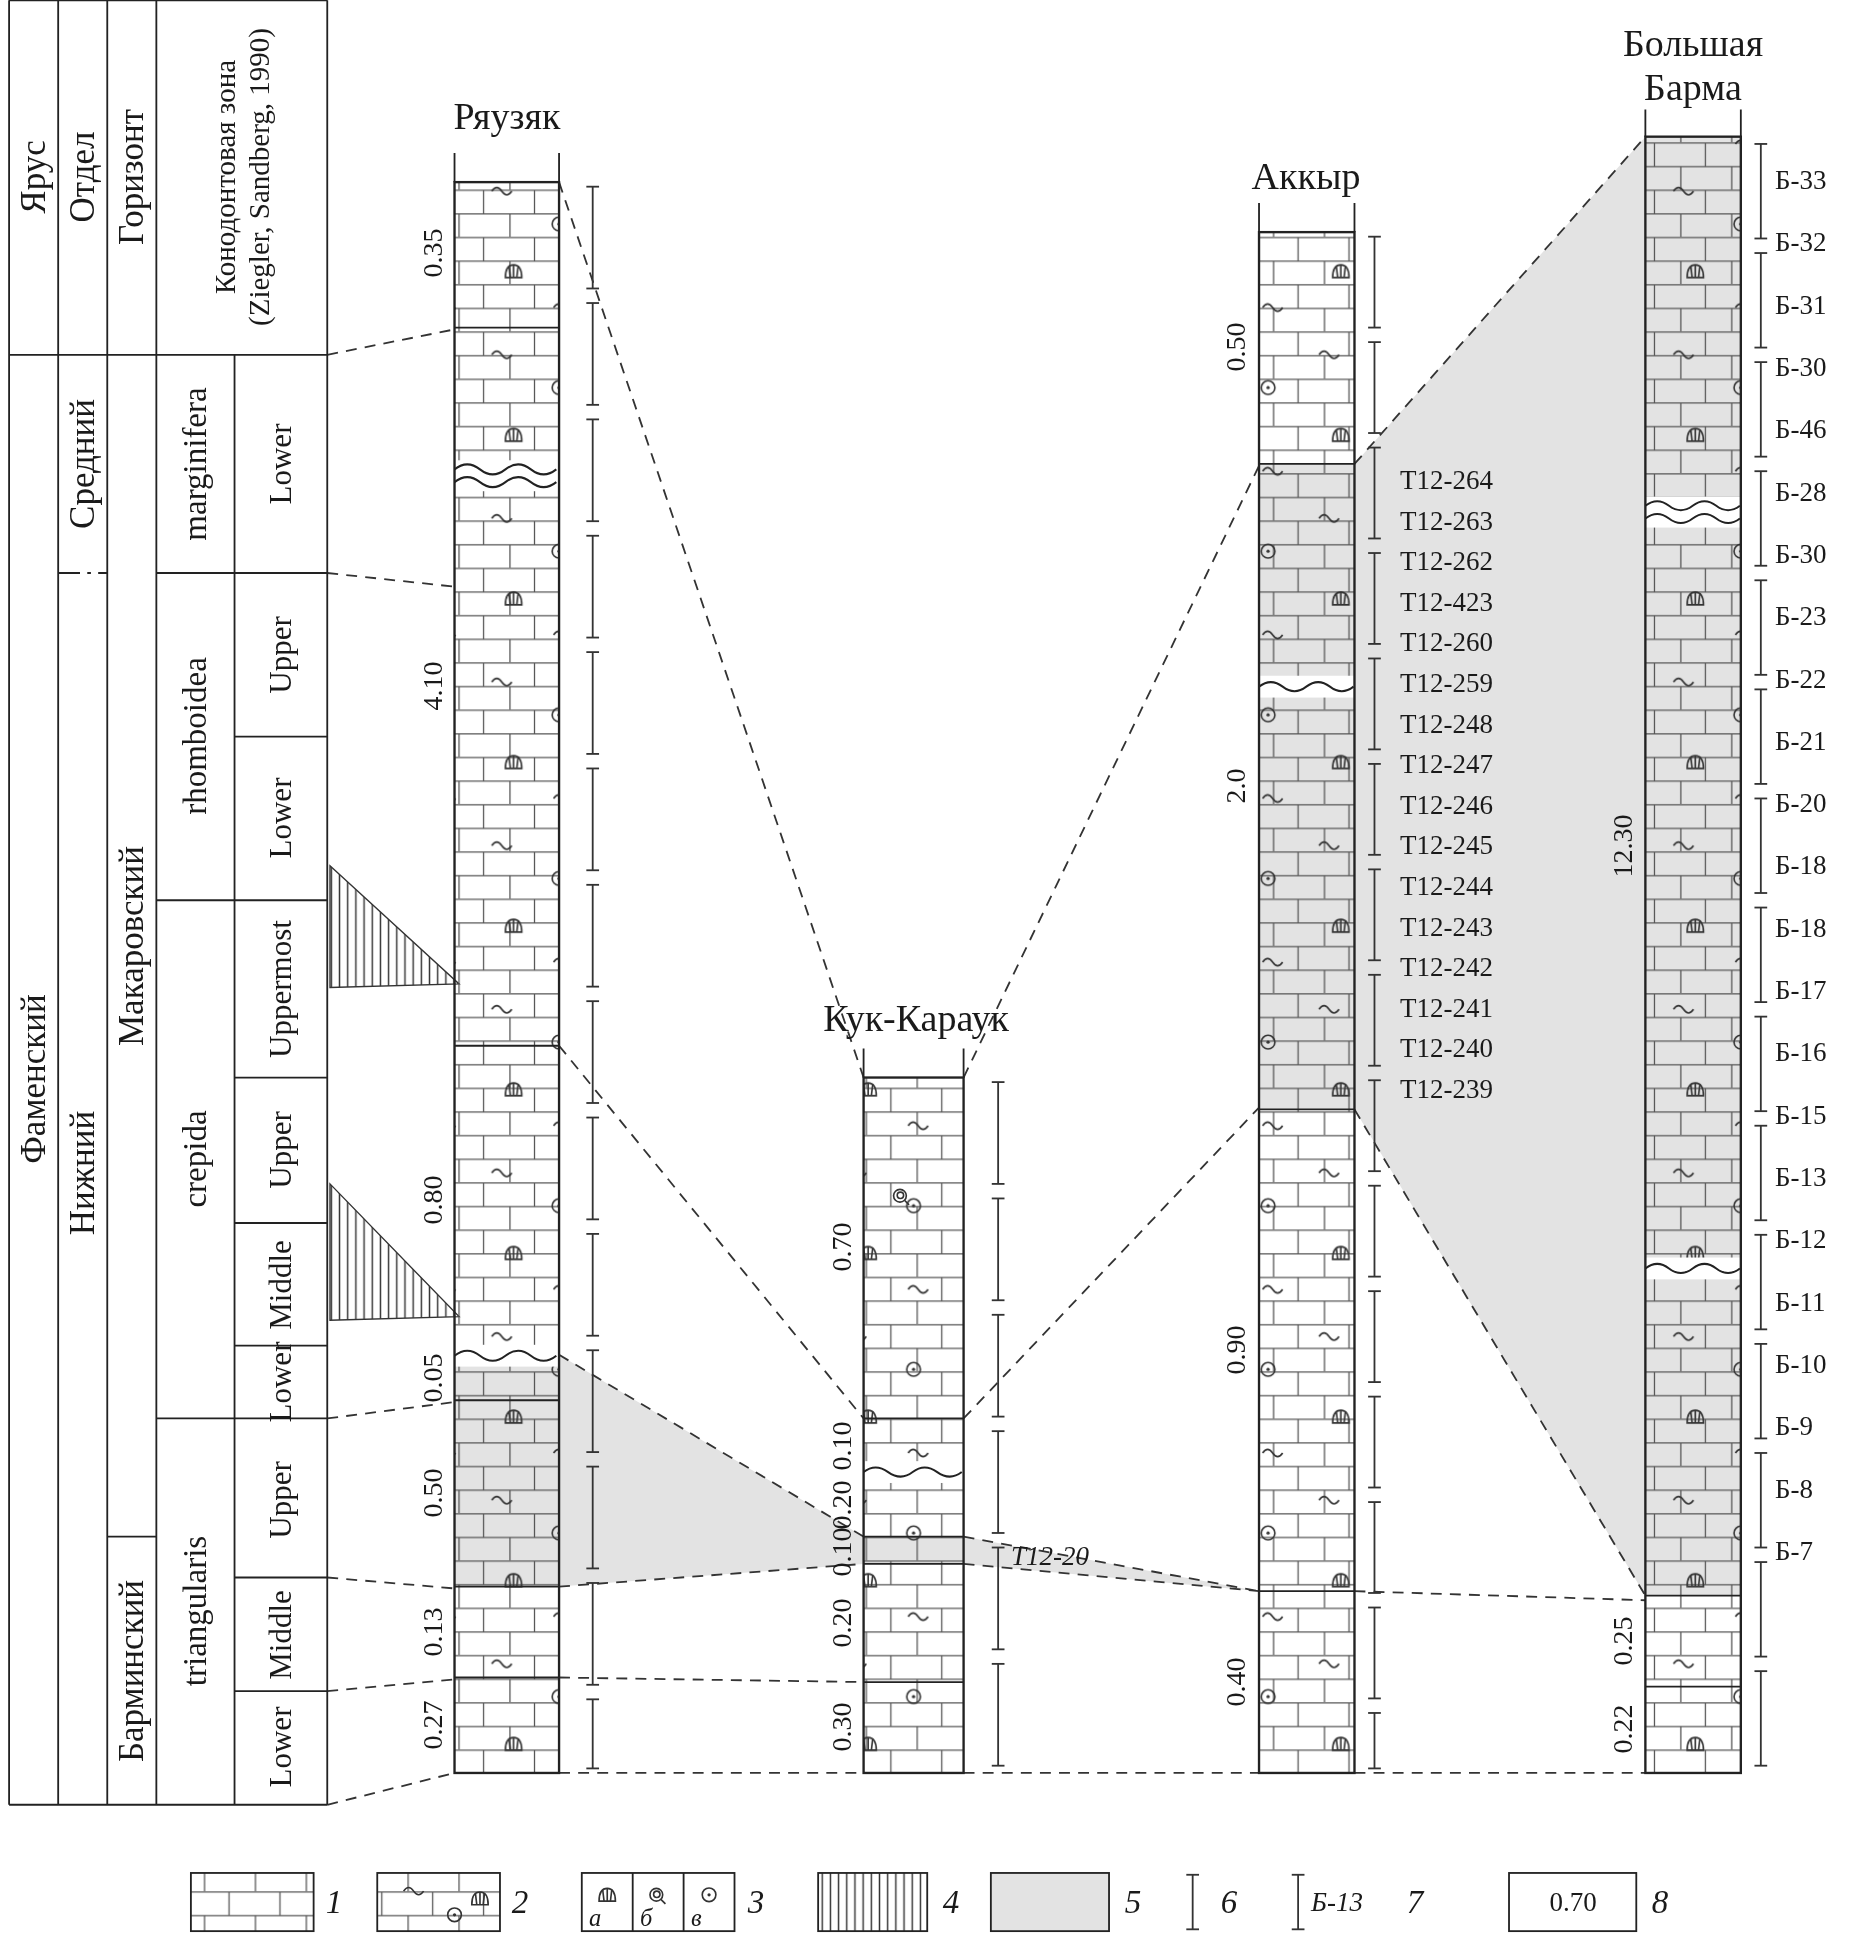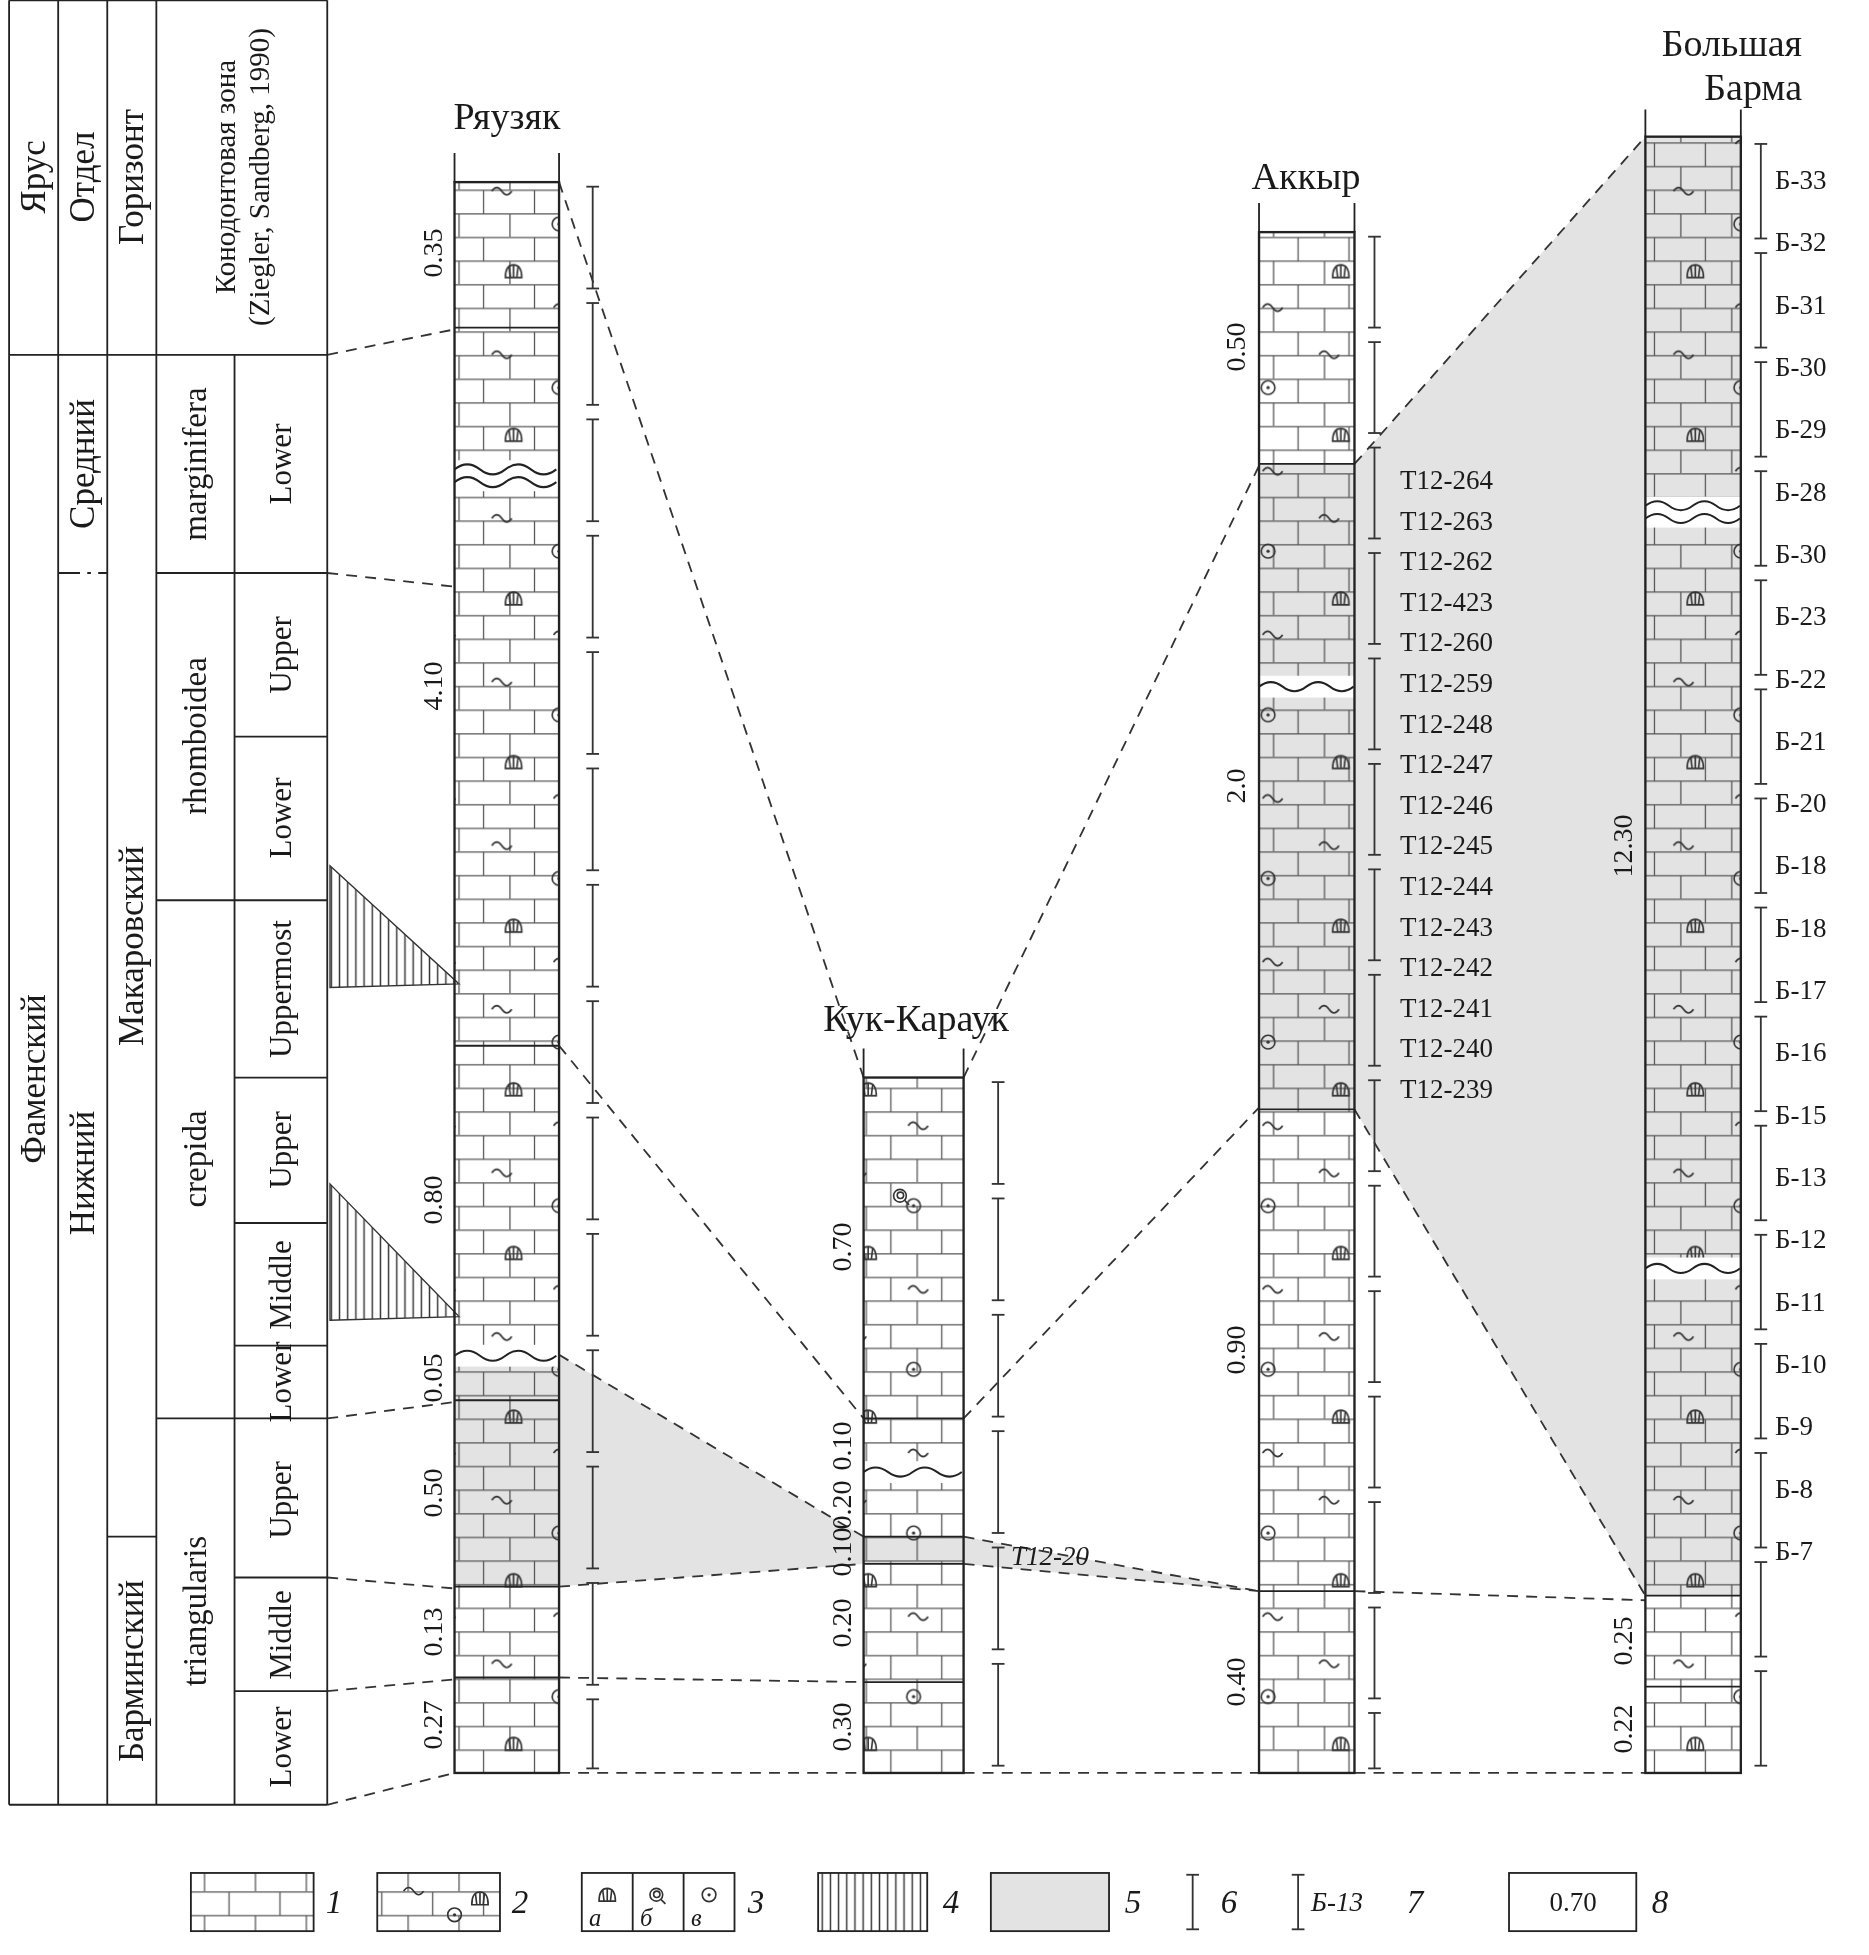--- a/index.html
+++ b/index.html
@@ -1,20 +1,20 @@
 <!DOCTYPE html>
 <html style="font-size:14.5px"><head>
 <meta charset="utf-8">
 <style>
   html,body{margin:0;padding:0;background:#fff;}
   #stage{position:relative;width:1869px;height:1956px;background:#fff;
          font-family:"Liberation Serif",serif;color:#1a1a1a;overflow:hidden;}
   #gfx{position:absolute;left:0;top:0;z-index:1;}
   .vtext{position:absolute;transform:translate(-50%,-50%) rotate(-90deg);white-space:nowrap;z-index:2;}
-  .htext{position:absolute;transform:translate(-50%,-50%);white-space:nowrap;z-index:2;text-align:right;}
+  .htext{position:absolute;transform:translate(-50%,-50%);white-space:nowrap;z-index:2;text-align:center;}
   .ltext{position:absolute;transform:translate(0,-50%);white-space:nowrap;z-index:2;font-style:italic;}
   .wrap{white-space:normal;}
   .f-title{font-size:38px;}
   .f-cell{font-size:35px;}
   .f-zone{font-size:33px;}
   .f-sub{font-size:31px;}
   .f-thk{font-size:28px;}
   .f-smp{font-size:27px;}
   .f-hdr4{font-size:29px;line-height:1.18;}
   .lnum{font-style:italic;font-size:33px;}
@@ -417,21 +417,21 @@
       <div>Т12-240</div>
       <div>Т12-239</div>
     </div>
 
 <div class="slist" style="left:1775px;top:167px;height:1398px;width:91px">
 
 <div>Б-33</div>
       <div>Б-32</div>
       <div>Б-31</div>
       <div>Б-30</div>
-      <div>Б-29</div>
+      <div>Б-46</div>
       <div>Б-28</div>
       <div>Б-30</div>
       <div>Б-23</div>
       <div>Б-22</div>
       <div>Б-21</div>
       <div>Б-20</div>
       <div>Б-18</div>
       <div>Б-18</div>
       <div>Б-17</div>
       <div>Б-16</div>

